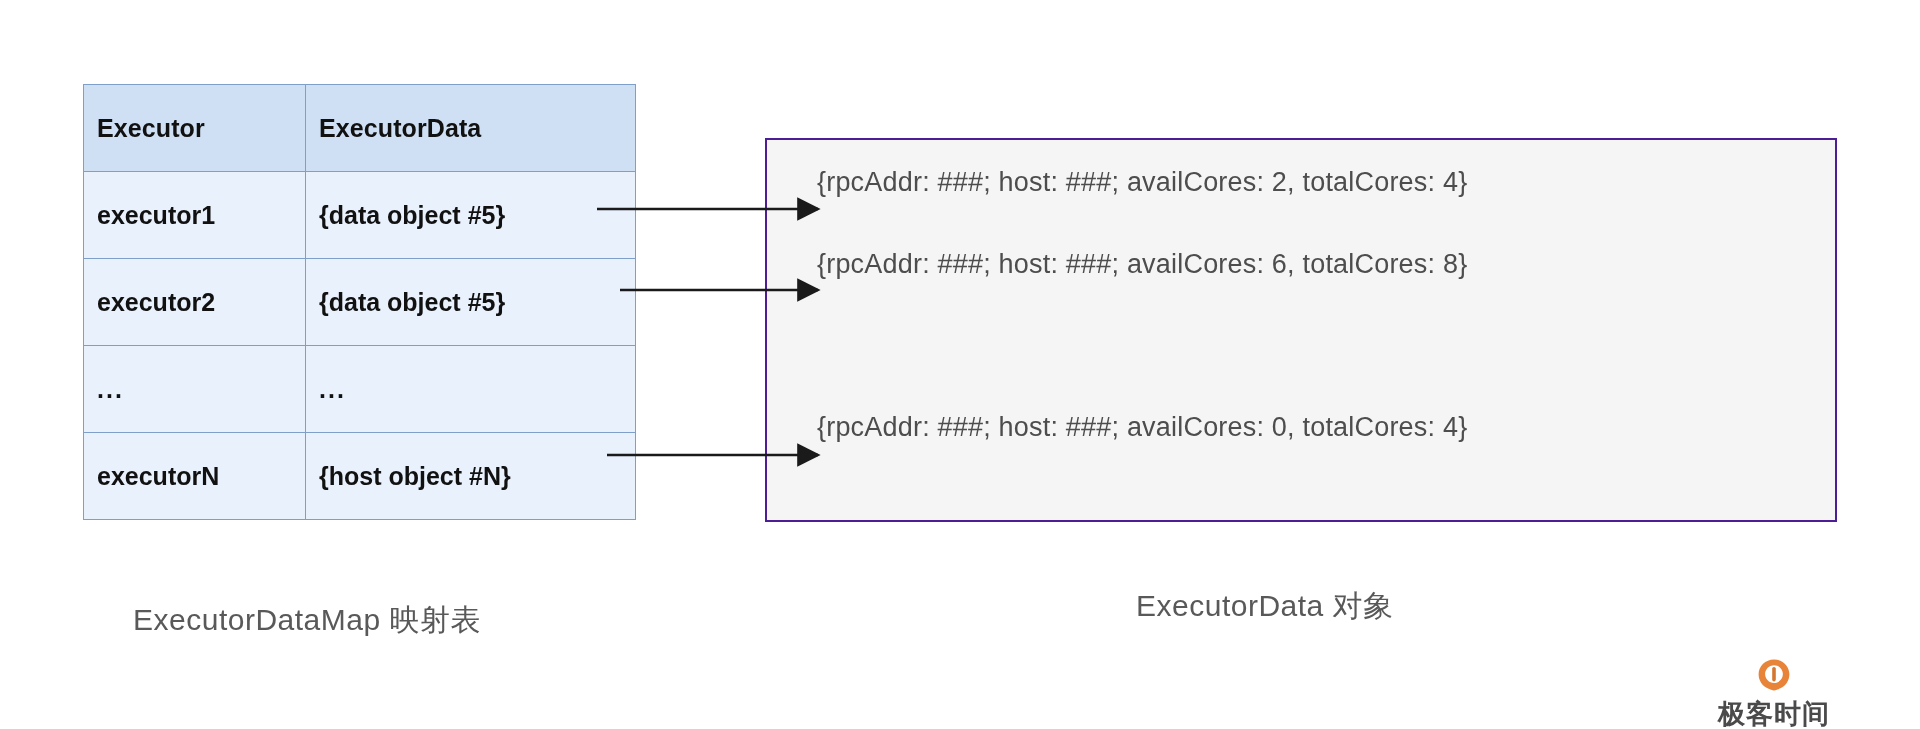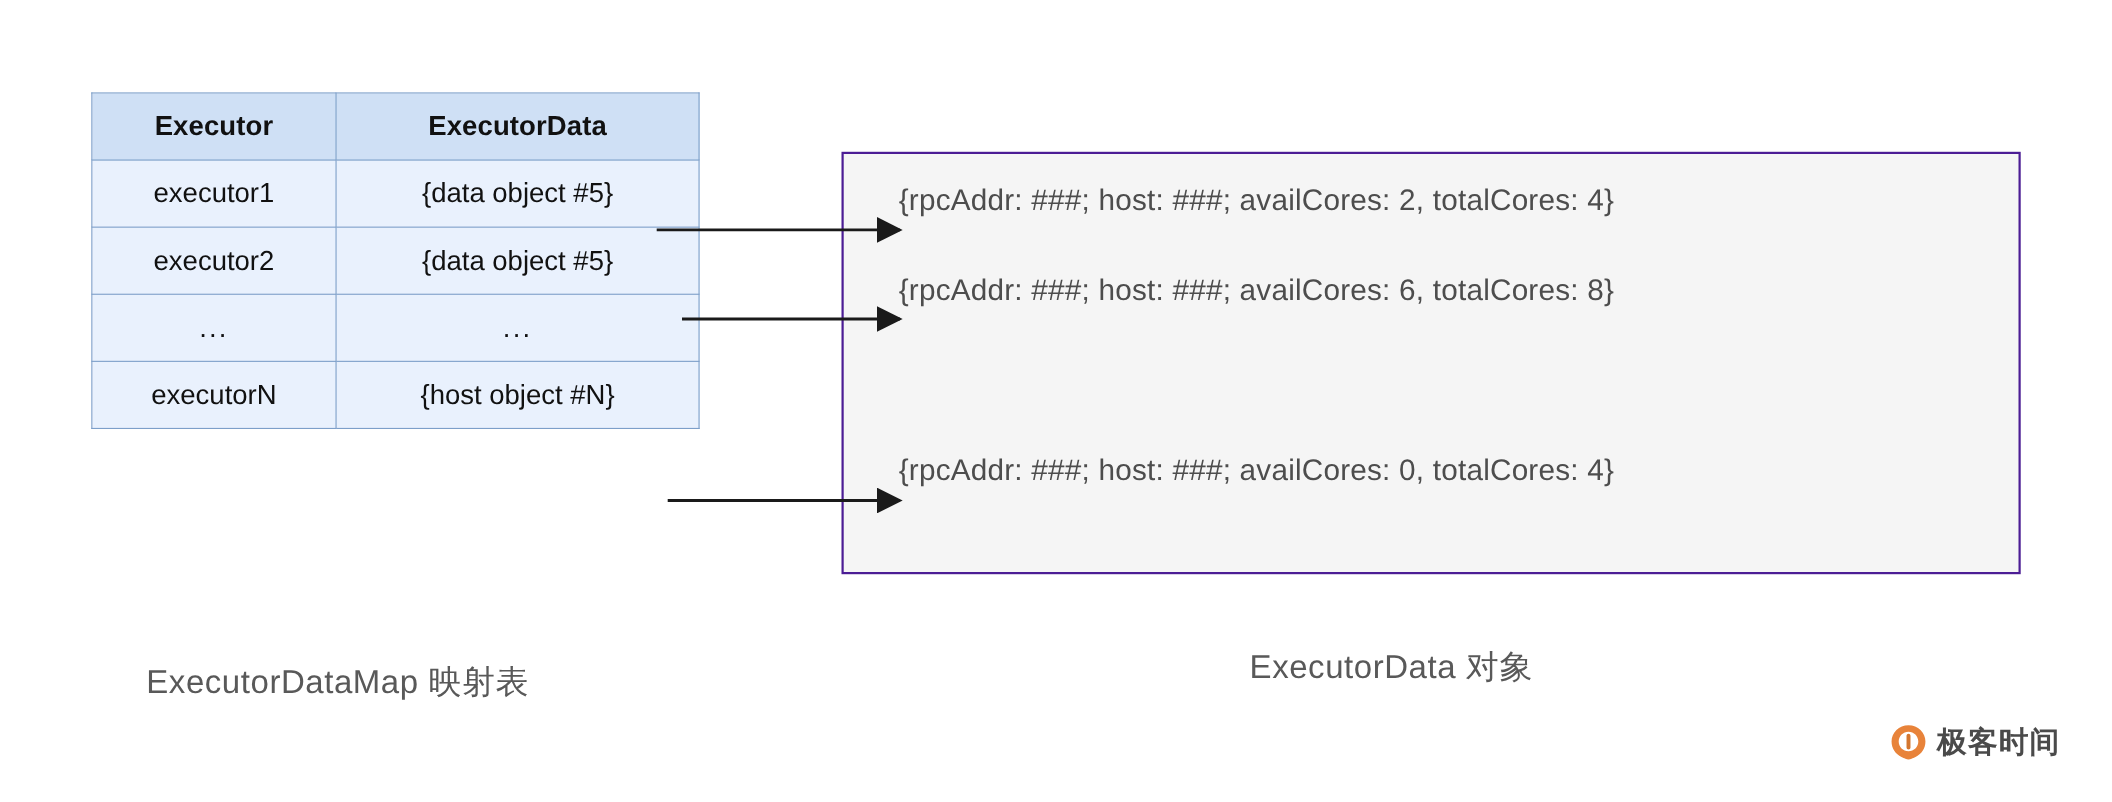--- a/index.html
+++ b/index.html
@@ -24,37 +24,37 @@
     width: 552px;
     border-collapse: collapse;
     table-layout: fixed;
   }
   #map-table col.c1 { width: 222px; }
   #map-table col.c2 { width: 330px; }
 
   #map-table th,
   #map-table td {
     border: 1px solid #7d9fc9;
-    text-align: center;
+    text-align: left;
     vertical-align: middle;
     color: #111111;
-    padding: 0;
+    padding: 13px;
   }
   #map-table th {
     height: 60px;
     background: #cfe0f5;
     font-size: 25px;
     font-weight: bold;
     letter-spacing: 0.1px;
   }
   #map-table td {
     height: 60px;
     background: #e9f1fd;
     font-size: 25px;
-    font-weight: normal;
+    font-weight: bold;
   }
   #map-table td.ellipsis {
     font-size: 25px;
     letter-spacing: 2px;
   }
 
   
   #data-panel {
     position: absolute;
     left: 765px;
@@ -99,20 +99,21 @@
   #caption-right { left: 1136px; top: 586px; }
 
   
   #watermark {
     position: absolute;
     left: 1718px;
     top: 658px;
     display: flex;
     align-items: center;
     gap: 9px;
+    flex-direction: column;
   }
   #watermark .logo-mark {
     width: 34px;
     height: 34px;
     position: relative;
     flex: none;
   }
   #watermark .logo-text {
     font-size: 27px;
     color: #4a4a4a;

